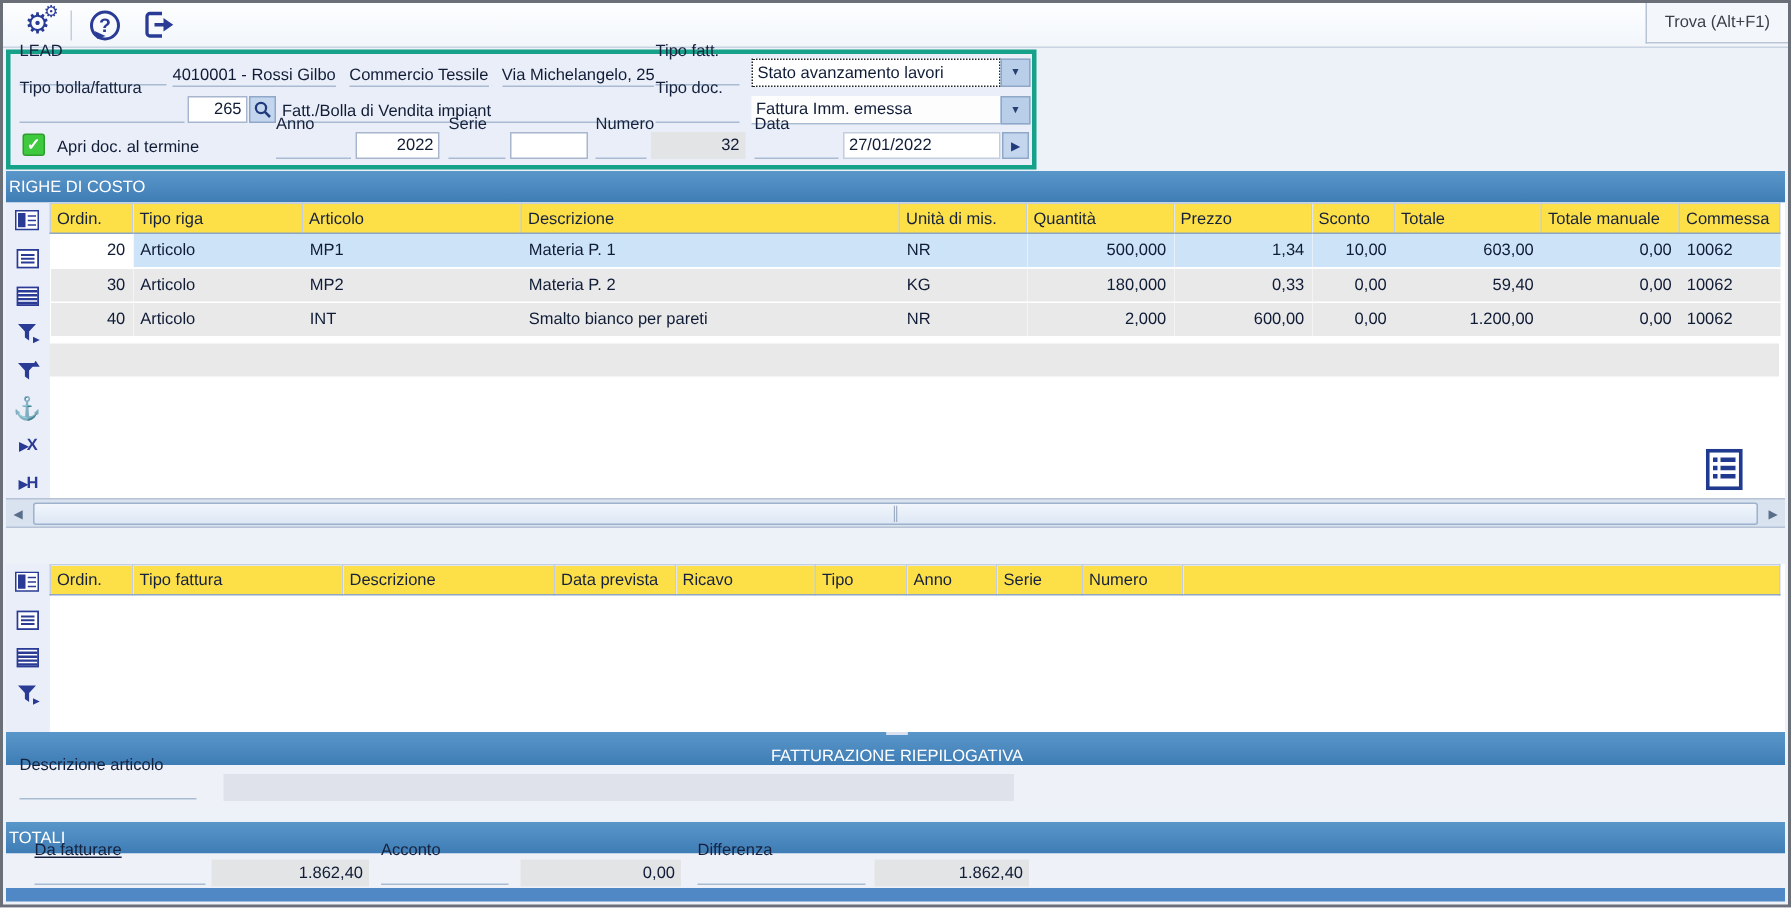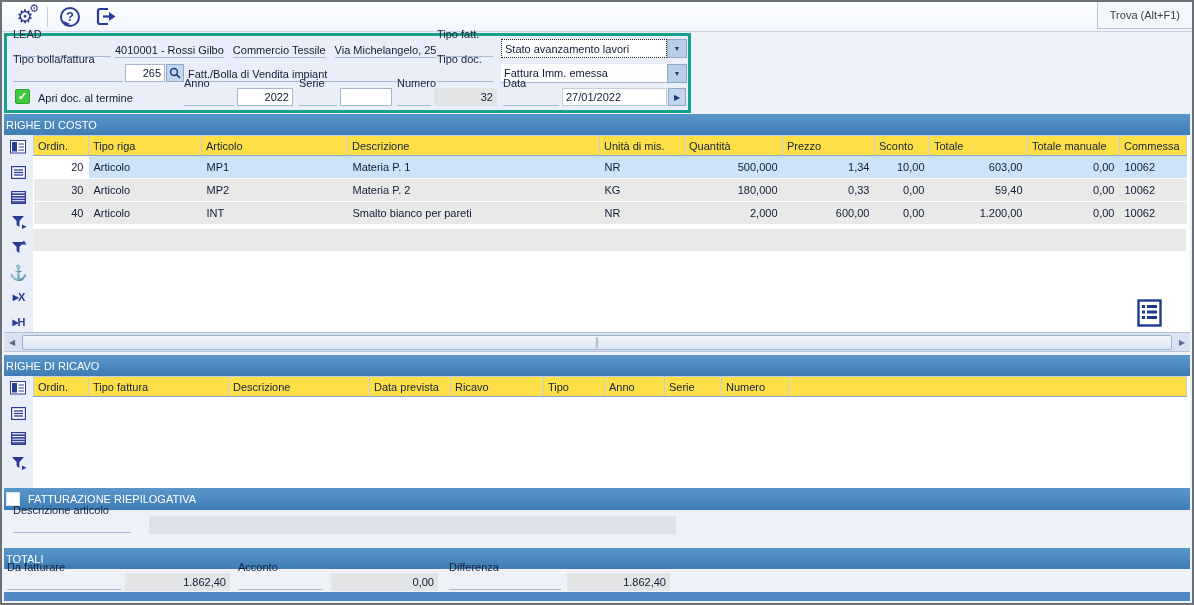--- a/index.html
+++ b/index.html
@@ -297,23 +297,20 @@
         <rect x="10" y="17" width="10" height="3" fill="#1f3a8f"></rect>
       </svg>
   </div>
 
   <div class="hscroll" style="top:330px;">
     <div class="sc-arrow">◀</div>
     <div class="sc-thumb">║</div>
     <div class="sc-arrow">▶</div>
   </div>
 
-  <div class="sec-header" style="top:353px;">
-    <span>RIGHE DI RICAVO</span>
-  </div>
 
   <div class="strip" style="top:374px; height:112px;">
     <span class="sico">
       <svg width="17" height="14" viewBox="0 0 17 14">
           <rect x="0.5" y="0.5" width="15" height="12.5" fill="#fff" stroke="#2a3b96"></rect>
           <rect x="2" y="2" width="5" height="9.5" fill="#2a3b96"></rect>
           <line x1="8.5" y1="4" x2="14" y2="4" stroke="#2a3b96"></line>
           <line x1="8.5" y1="7" x2="14" y2="7" stroke="#2a3b96"></line>
           <line x1="8.5" y1="10" x2="14" y2="10" stroke="#2a3b96"></line>
         </svg>
@@ -368,34 +365,34 @@
           <th>Anno</th>
           <th>Serie</th>
           <th>Numero</th>
           <th></th>
         </tr>
       </thead>
       <tbody></tbody>
     </table>
   </div>
 
-  <div class="sec-header" style="top:486px; height:22px;">
+  <div class="sec-header" style="top:486px; height:22px;flex-direction:column;">
     <div class="white-chk"></div>
     <span>FATTURAZIONE RIEPILOGATIVA</span>
   </div>
   <div class="flat-row" style="top:508px; height:29px;">
     <div class="lbl" style="margin-left:9px; width:118px;">Descrizione articolo</div>
     <div class="gray-field" style="margin-left:18px; width:527px; background:#dfe2ea; justify-content:flex-start;"></div>
   </div>
 
   <div class="sec-header" style="top:546px;">
     <span>TOTALI</span>
   </div>
   <div class="flat-row" style="top:567px; height:25px;">
-    <div class="lbl" style="margin-left:3px; width:114px;">Da fatturare</div>
+    <div class="lbl" style="margin-left:19px; width:114px;text-decoration:underline;">Da fatturare</div>
     <div class="gray-field" style="margin-left:4px; width:105px;">1.862,40</div>
     <div class="lbl" style="margin-left:8px; width:85px;">Acconto</div>
     <div class="gray-field" style="margin-left:8px; width:107px;">0,00</div>
     <div class="lbl" style="margin-left:11px; width:112px;">Differenza</div>
     <div class="gray-field" style="margin-left:6px; width:103px;">1.862,40</div>
   </div>
 
   <div class="bottom-bar"></div>
 </div>
 

